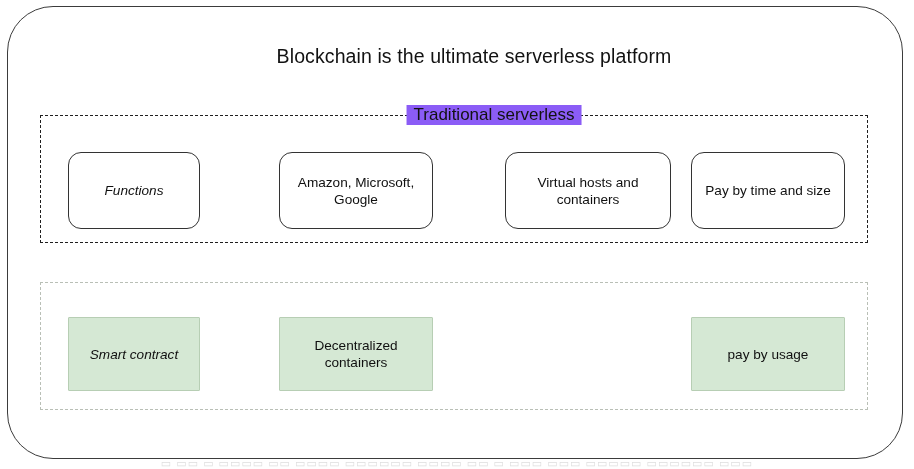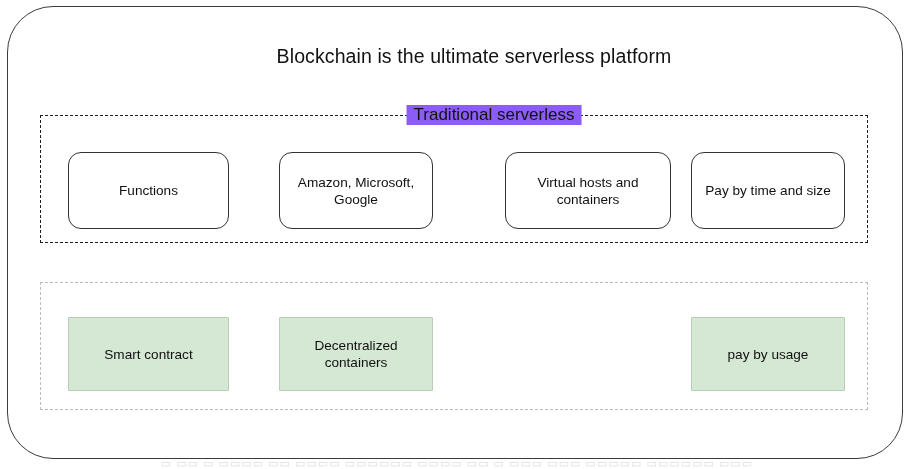--- a/index.html
+++ b/index.html
@@ -116,21 +116,21 @@
   }
   
   .node-box.blockchain {
     top: 34px;
     height: 74px;
     background: #d5e8d4;
     border: 1px solid #b7ceb4;
     border-radius: 1px;
   }
 
-  .col-1 { left: 27px;  width: 161px; }
+  .col-1 { left: 27px;  width: 132px; font-style: italic; }
   .col-2 { left: 238px; width: 154px; }
   .col-3 { left: 464px; width: 166px; }
   .col-4 { left: 650px; width: 154px; text-align: right; }
 
   
   #bottom-artifact-strip {
     position: absolute;
     left: 0;
     bottom: 0;
     width: 914px;

